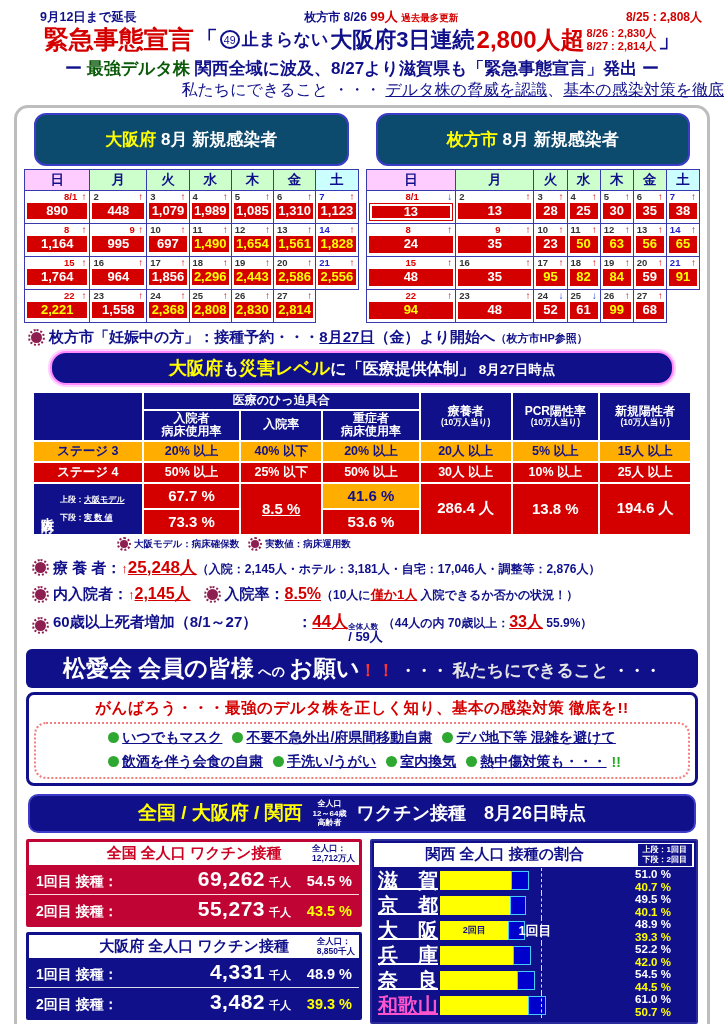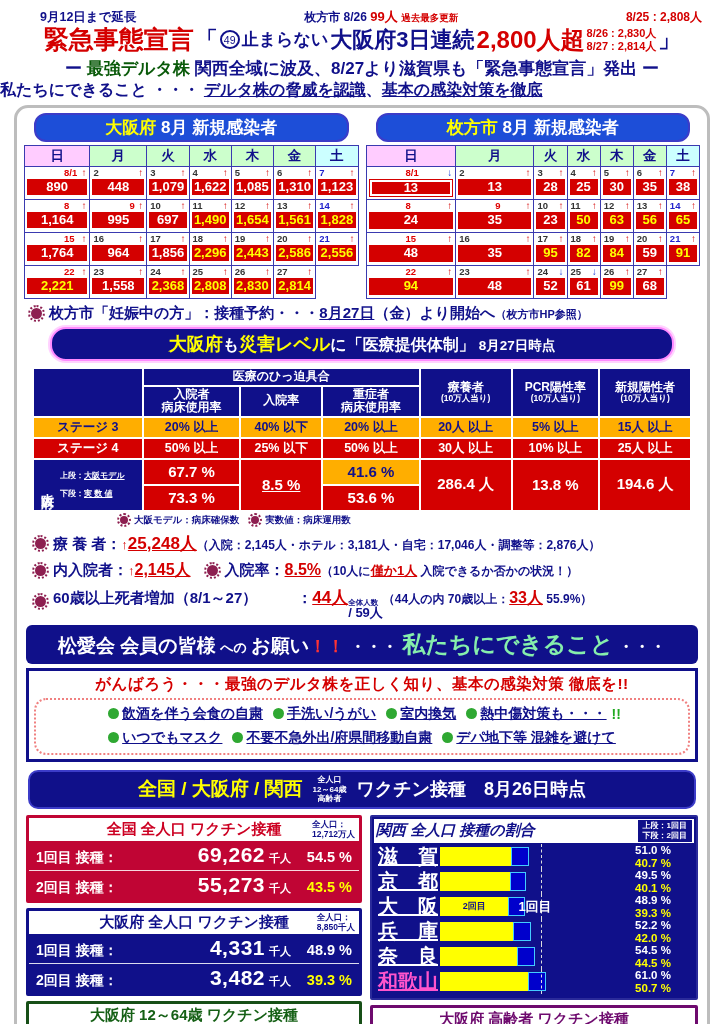--- a/index.html
+++ b/index.html
@@ -17,30 +17,30 @@
   .hline2 { display: flex; justify-content: center; align-items: center; gap: 2px; font-weight: bold; margin-top: -3px; }
   .ttl-red { color: #D40000; font-size: 25px; }
   .brkt { color: #10108A; font-size: 22px; }
   .circ49 { display: inline-flex; align-items: center; justify-content: center; width: 20px; height: 19px; border: 2px solid #10108A; border-radius: 50%; font-size: 10.5px; color: #10108A; font-weight: normal; }
   .unstop { color: #10108A; font-size: 17px; font-weight: bold; }
   .bignavy { color: #10108A; font-size: 22px; font-weight: bold; }
   .bigred { color: #D40000; font-size: 24px; font-weight: bold; }
   .dstack { display: flex; flex-direction: column; font-size: 11px; color: #D40000; line-height: 1.15; text-align: left; font-weight: bold; }
   .hline3 { text-align: center; font-weight: bold; font-size: 17px; color: #10108A; margin-top: 1px; }
   .grn { color: #0A5A0A; }
-  .hline4 { text-align: left; font-weight: bold; font-size: 16px; color: #10108A; }
+  .hline4 { text-align: right; font-weight: normal; font-size: 16px; color: #10108A; padding-left: 40px; }
   .ul { text-decoration: underline; }
 
   
   .frame { border: 3px solid #BDBDBD; border-radius: 14px; margin: 4px 14px 0; padding: 5px 7px; background: #fff; }
 
   
   .calrow { display: flex; gap: 7px; }
   .calcol { flex: 1; }
-  .calttl { background: #1d4ed8; border: 2px solid #3C3CC8; border-radius: 12px; color: #fff; font-size: 17px; font-weight: bold; text-align: center; padding: 1px 0; margin: 0 10px 3px; }
+  .calttl { background: #0c4a6e; border: 2px solid #3C3CC8; border-radius: 12px; color: #fff; font-size: 17px; font-weight: bold; text-align: center; padding: 13px 0; margin: 0 10px 3px; }
   table.cal { border-collapse: collapse; width: 100%; }
   .cal th, .cal td { border: 1.5px solid #3A3AB0; }
   .cal th { font-size: 13.5px; font-weight: bold; color: #10108A; padding: 1px 0; }
   .cal th.sun { background: #FFCCFF; }
   .cal th.wd  { background: #CCFFCC; }
   .cal th.sat { background: #CCFFFF; }
   .cal td { background: #fff; height: 33px; vertical-align: top; }
   .cal td.empty { border: none; background: transparent; }
   .cal .top { display: flex; justify-content: space-between; padding: 0 3px; font-size: 9.5px; font-weight: bold; line-height: 1.2; }
   .date.dsun { color: #E00000; padding-left: 36px; } .date.dwd { color: #333; } .date.dsat { color: #2222CC; }
@@ -80,25 +80,25 @@
   .rednum { color: #D40000; text-decoration: underline; font-size: 17px; font-weight: bold; }
   .rednum.sm2 { font-size: 16px; }
   .sup { color: #D40000; font-size: 13px; }
   .parens { font-size: 12px; }
   .tstack { display: inline-flex; flex-direction: column; align-items: flex-start; line-height: 1; transform: translateY(2px); }
   .tstack .cap { font-size: 7.5px; }
   .tstack .tv { font-size: 13px; }
 
   
   .shban { background: #10108A; border-radius: 6px; margin: 8px 2px 4px; padding: 4px 0; text-align: center; color: #fff; font-weight: bold; font-size: 16px; }
-  .shban .big { font-size: 19px; margin-top: 20px; }
+  .shban .big { font-size: 23px; margin-top: 20px; }
   .shban .sm { font-size: 13px; }
   .shban .rex { color: #FF3333; font-size: 17px; letter-spacing: 1px; }
-  .shban .y { color: #86efac; font-size: 23px; }
-  .slogbox { border: 3px solid #10108A; border-radius: 0; margin: 0 2px; padding: 3px 5px 4px; }
+  .shban .y { color: #e5e5e5; font-size: 17px; }
+  .slogbox { border: 3px solid #10108A; border-radius: 8px; margin: 0 2px; padding: 3px 5px 4px; }
   .slogan { color: #D40000; text-align: center; font-size: 15.5px; font-weight: bold; letter-spacing: .5px; }
   .dotted { border: 2px dotted #F08080; border-radius: 12px; margin-top: 3px; padding: 2px 2px 3px; text-align: center; }
   .mline { line-height: 1.5; }
   .measure { display: inline-flex; align-items: center; gap: 3px; margin: 0 5px; font-size: 14px; font-weight: bold; color: #10108A; }
   .mtxt { text-decoration: underline; }
   .gdot { width: 11px; height: 11px; border-radius: 50%; background: #2FA832; display: inline-block; flex: none; }
   .gexcl { color: #22AA22; font-weight: bold; font-size: 14px; }
 
   
   .vacban { background: #10108A; border: 2px solid #3C3CC8; border-radius: 10px; margin: 8px 4px 6px; display: flex; align-items: center; justify-content: center; gap: 10px; color: #fff; font-weight: bold; padding: 3px 0; }
@@ -120,21 +120,21 @@
   .vrow + .vrow { border-top: 1.5px solid rgba(255,255,255,.85); }
   .vlabel { font-size: 14px; font-weight: bold; width: 98px; flex: none; }
   .vnum { flex: 1; text-align: right; font-size: 21px; font-weight: bold; letter-spacing: .5px; }
   .vunit { font-size: 11px; font-weight: bold; margin: 0 5px 0 4px; }
   .vpct { font-size: 14.5px; font-weight: bold; width: 56px; text-align: right; }
   .hlp { color: #FFFF00; }
 
   
   .kbox { background: #10108A; border: 2px solid #2A2A9A; border-radius: 2px; padding-bottom: 2px; }
   .khead { background: #fff; margin: 2px; display: flex; align-items: stretch; padding: 1px 2px; gap: 4px; }
-  .kttl { flex: 1; color: #10108A; font-weight: bold; font-size: 15px; align-self: center; font-style: italic; }
+  .kttl { flex: 1; text-align: center; color: #10108A; font-weight: bold; font-size: 15px; align-self: center; }
   .klegend { background: #10108A; color: #fff; font-size: 8px; font-weight: bold; line-height: 1.25; padding: 1px 5px; text-align: left; }
   .krow { display: flex; align-items: center; height: 22px; margin: 3px 4px 3px 6px; }
   .kname { width: 62px; color: #fff; font-weight: bold; font-size: 20px; text-decoration: underline; flex: none; }
   .kname.khl { color: #FF55CC; }
   .ktrack { position: relative; display: flex; align-items: stretch; height: 19px; flex: 1; }
   .kbar2 { background: #FFFF00; display: flex; align-items: center; justify-content: center; }
   .kbar1 { background: #0000CC; border: 1px solid #44CCFF; }
   .blab2 { color: #10108A; font-weight: bold; font-size: 9px; }
   .blab1 { position: absolute; top: 50%; transform: translateY(-50%); color: #fff; font-weight: bold; font-size: 13px; white-space: nowrap; z-index: 2; }
   .ktick { position: absolute; left: 58%; top: -3px; bottom: -3px; border-left: 1px dashed #DDD; }
@@ -217,21 +217,21 @@
                       <span class="date dwd">3</span>
                       <span class="arr aup">↑</span>
                     </div>
                     <div class="val">1,079</div>
                   </td>
                   <td class="day">
                     <div class="top">
                       <span class="date dwd">4</span>
                       <span class="arr aup">↑</span>
                     </div>
-                    <div class="val">1,622</div>
+                    <div class="val">1,989</div>
                   </td>
                   <td class="day">
                     <div class="top">
                       <span class="date dwd">5</span>
                       <span class="arr aup">↑</span>
                     </div>
                     <div class="val">1,085</div>
                   </td>
                   <td class="day">
                     <div class="top">
@@ -748,43 +748,43 @@
     </div>
 
     <div class="shban">
       <span class="big">松愛会 会員の皆様</span>
       <span class="sm">への</span>
       <span class="big">お願い</span><span class="rex">！！</span><span> ・・・ </span><span class="y">私たちにできること</span><span> ・・・</span>
     </div>
     <div class="slogbox">
       <div class="slogan">がんばろう・・・最強のデルタ株を正しく知り、基本の感染対策 徹底を!!</div>
       <div class="dotted">
+        <div class="mline" id="measures1"><span class="measure">
+              <span class="gdot"></span>
+              <span class="mtxt">いつでもマスク</span>
+            </span><span class="measure">
+              <span class="gdot"></span>
+              <span class="mtxt">不要不急外出/府県間移動自粛</span>
+            </span><span class="measure">
+              <span class="gdot"></span>
+              <span class="mtxt">デパ地下等 混雑を避けて</span>
+            </span></div>
         <div class="mline"><span id="measures2"><span class="measure">
                 <span class="gdot"></span>
                 <span class="mtxt">飲酒を伴う会食の自粛</span>
               </span><span class="measure">
                 <span class="gdot"></span>
                 <span class="mtxt">手洗い/うがい</span>
               </span><span class="measure">
                 <span class="gdot"></span>
                 <span class="mtxt">室内換気</span>
               </span><span class="measure">
                 <span class="gdot"></span>
                 <span class="mtxt">熱中傷対策も・・・</span>
               </span></span><span class="gexcl">!!</span></div>
-        <div class="mline" id="measures1"><span class="measure">
-              <span class="gdot"></span>
-              <span class="mtxt">いつでもマスク</span>
-            </span><span class="measure">
-              <span class="gdot"></span>
-              <span class="mtxt">不要不急外出/府県間移動自粛</span>
-            </span><span class="measure">
-              <span class="gdot"></span>
-              <span class="mtxt">デパ地下等 混雑を避けて</span>
-            </span></div>
       </div>
     </div>
 
     <div class="vacban">
       <span class="regions">全国 / 大阪府 / 関西</span>
       <span class="vstack">
         <span>全人口</span>
         <span>12～64歳</span>
         <span>高齢者</span>
       </span>

